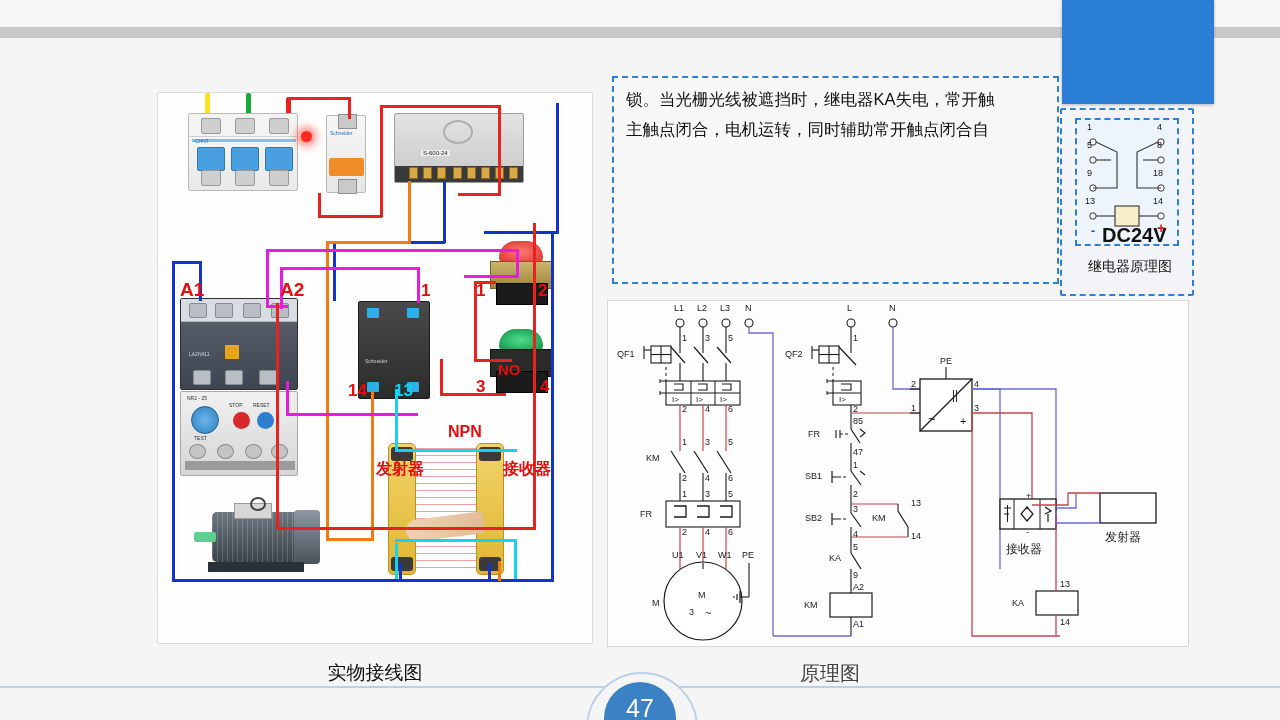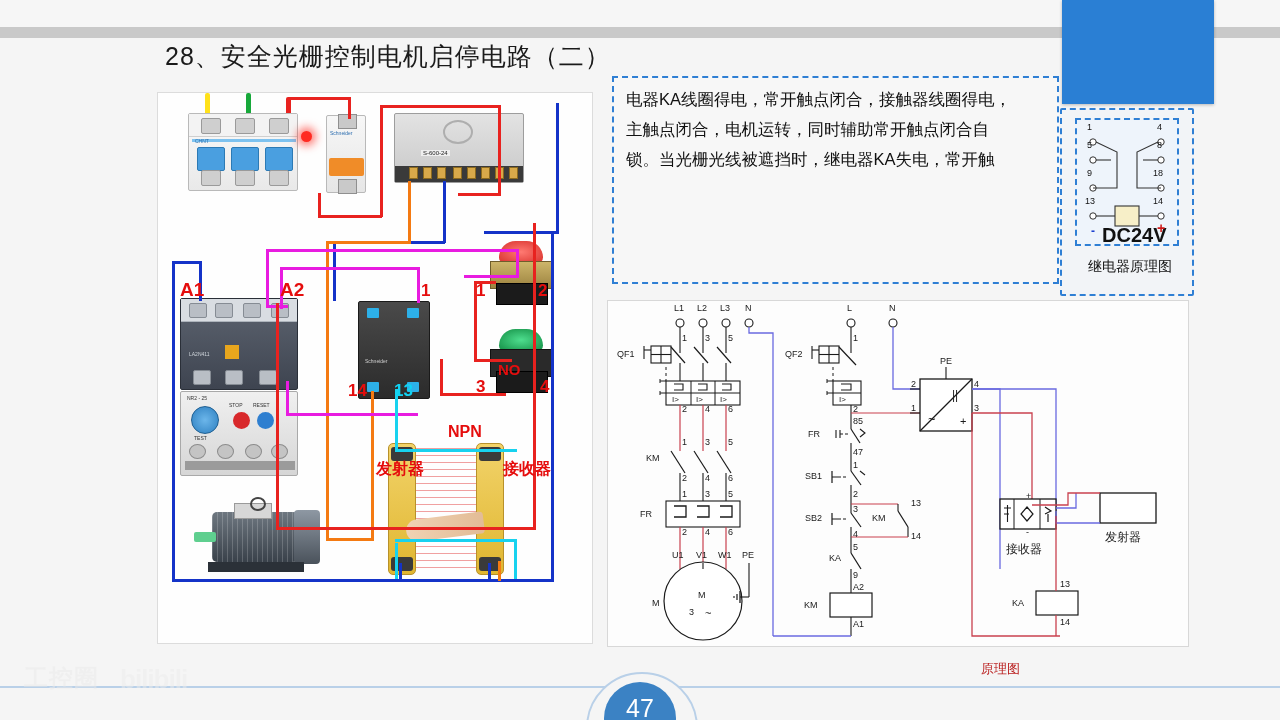--- a/index.html
+++ b/index.html
@@ -144,21 +144,21 @@
   
   .sch{
     position:absolute;left:607px;top:300px;width:580px;height:345px;
     background:#fdfdfd;border:1px solid #d8d8d8;overflow:hidden;
   }
   .st{position:absolute;font-size:9px;color:#1a1a1a;font-family:"Liberation Sans",sans-serif;white-space:nowrap;}
   .stb{position:absolute;font-size:9.5px;color:#1a1a1a;white-space:nowrap;}
 
   
   .cap-left{position:absolute;left:255px;top:660px;width:240px;text-align:center;font-size:19px;color:#111;}
-  .cap-right{position:absolute;left:800px;top:660px;width:220px;text-align:right;font-size:13px;color:#b91c1c;}
+  .cap-right{position:absolute;left:800px;top:660px;width:220px;text-align:left;font-size:20px;color:#404040;}
 
   
   .botline{position:absolute;left:0;top:686px;width:1280px;height:2px;background:#b9d0e8;}
   .botfill{position:absolute;left:0;top:688px;width:1280px;height:32px;background:#f5f5f5;}
   .pagecirc{position:absolute;left:604px;top:682px;width:72px;height:72px;border-radius:50%;
      background:#3b82c4;color:#fff;font-size:25px;text-align:center;line-height:52px;}
   .pagearc{position:absolute;left:586px;top:672px;width:108px;height:108px;border-radius:50%;
      border:2px solid #b9d0e8;background:#f5f5f5;}
   .watermark{position:absolute;left:24px;top:658px;width:190px;height:42px;opacity:.5;}
   .wm-txt{position:absolute;left:0;top:4px;font-size:24px;color:#ebebeb;letter-spacing:1px;font-weight:bold;}
@@ -168,21 +168,20 @@
 <body>
 
 <div class="slide">
 
   <div class="topwhite"></div>
   <div class="topband"></div>
 
   <div class="chapter">
   </div>
 
-  <div class="title">28、安全光栅控制电机启停电路（二）</div>
 
   <div class="photo-panel">
     <div class="photo-inner">
 
       <div class="wirepin wyel" style="left:47px;top:0px;height:26px;"></div>
       <div class="wirepin wgrn" style="left:88px;top:0px;height:26px;"></div>
       <div class="wirepin wred" style="left:128px;top:4px;height:22px;"></div>
 
       <div class="dev brk3">
         <div class="top"></div>
@@ -356,23 +355,22 @@
       <div class="redlbl" style="left:340px;top:268px;font-size:15px;">NO</div>
       <div class="redlbl" style="left:318px;top:284px;font-size:17px;">3</div>
       <div class="redlbl" style="left:382px;top:284px;font-size:17px;">4</div>
       <div class="redlbl" style="left:290px;top:330px;font-size:16px;">NPN</div>
       <div class="redlbl" style="left:218px;top:366px;font-size:16px;">发射器</div>
       <div class="redlbl" style="left:345px;top:366px;font-size:16px;">接收器</div>
     </div>
   </div>
 
   <div class="expl">
-    <p>电器KA线圈得电，常开触点闭合，接触器线圈得电，</p>
+    <p>锁。当光栅光线被遮挡时，继电器KA失电，常开触</p>
     <p>主触点闭合，电机运转，同时辅助常开触点闭合自</p>
-    <p>锁。当光栅光线被遮挡时，继电器KA失电，常开触</p>
   </div>
 
   <div class="relay-dashwrap"></div>
   <div class="relaybox">
     <svg width="100" height="124" viewBox="0 0 100 124">
       <circle cx="16" cy="22" r="3.2" fill="#fff" stroke="#333" stroke-width="1"></circle>
       <circle cx="16" cy="40" r="3.2" fill="#fff" stroke="#333" stroke-width="1"></circle>
       <circle cx="16" cy="68" r="3.2" fill="#fff" stroke="#333" stroke-width="1"></circle>
       <circle cx="84" cy="22" r="3.2" fill="#fff" stroke="#333" stroke-width="1"></circle>
       <circle cx="84" cy="40" r="3.2" fill="#fff" stroke="#333" stroke-width="1"></circle>
@@ -623,25 +621,22 @@
 
     <div class="st" style="left:418px;top:190px;">+</div>
     <div class="st" style="left:418px;top:226px;">-</div>
     <div class="stb" style="left:398px;top:240px;font-size:12px;">接收器</div>
     <div class="stb" style="left:497px;top:228px;font-size:12px;">发射器</div>
     <div class="st" style="left:404px;top:297px;">KA</div>
     <div class="st" style="left:452px;top:278px;">13</div>
     <div class="st" style="left:452px;top:316px;">14</div>
   </div>
 
+  <div class="cap-left">实物接线图</div>
   <div class="cap-right">原理图</div>
 
   <div class="botline"></div>
   <div class="botfill"></div>
   <div class="pagearc"></div>
   <div class="pagecirc">47</div>
 
-  <div class="watermark">
-    <div class="wm-txt">工控圈</div>
-    <div class="wm-bili">bilibili</div>
-  </div>
 
 </div>
 
 </body></html>

